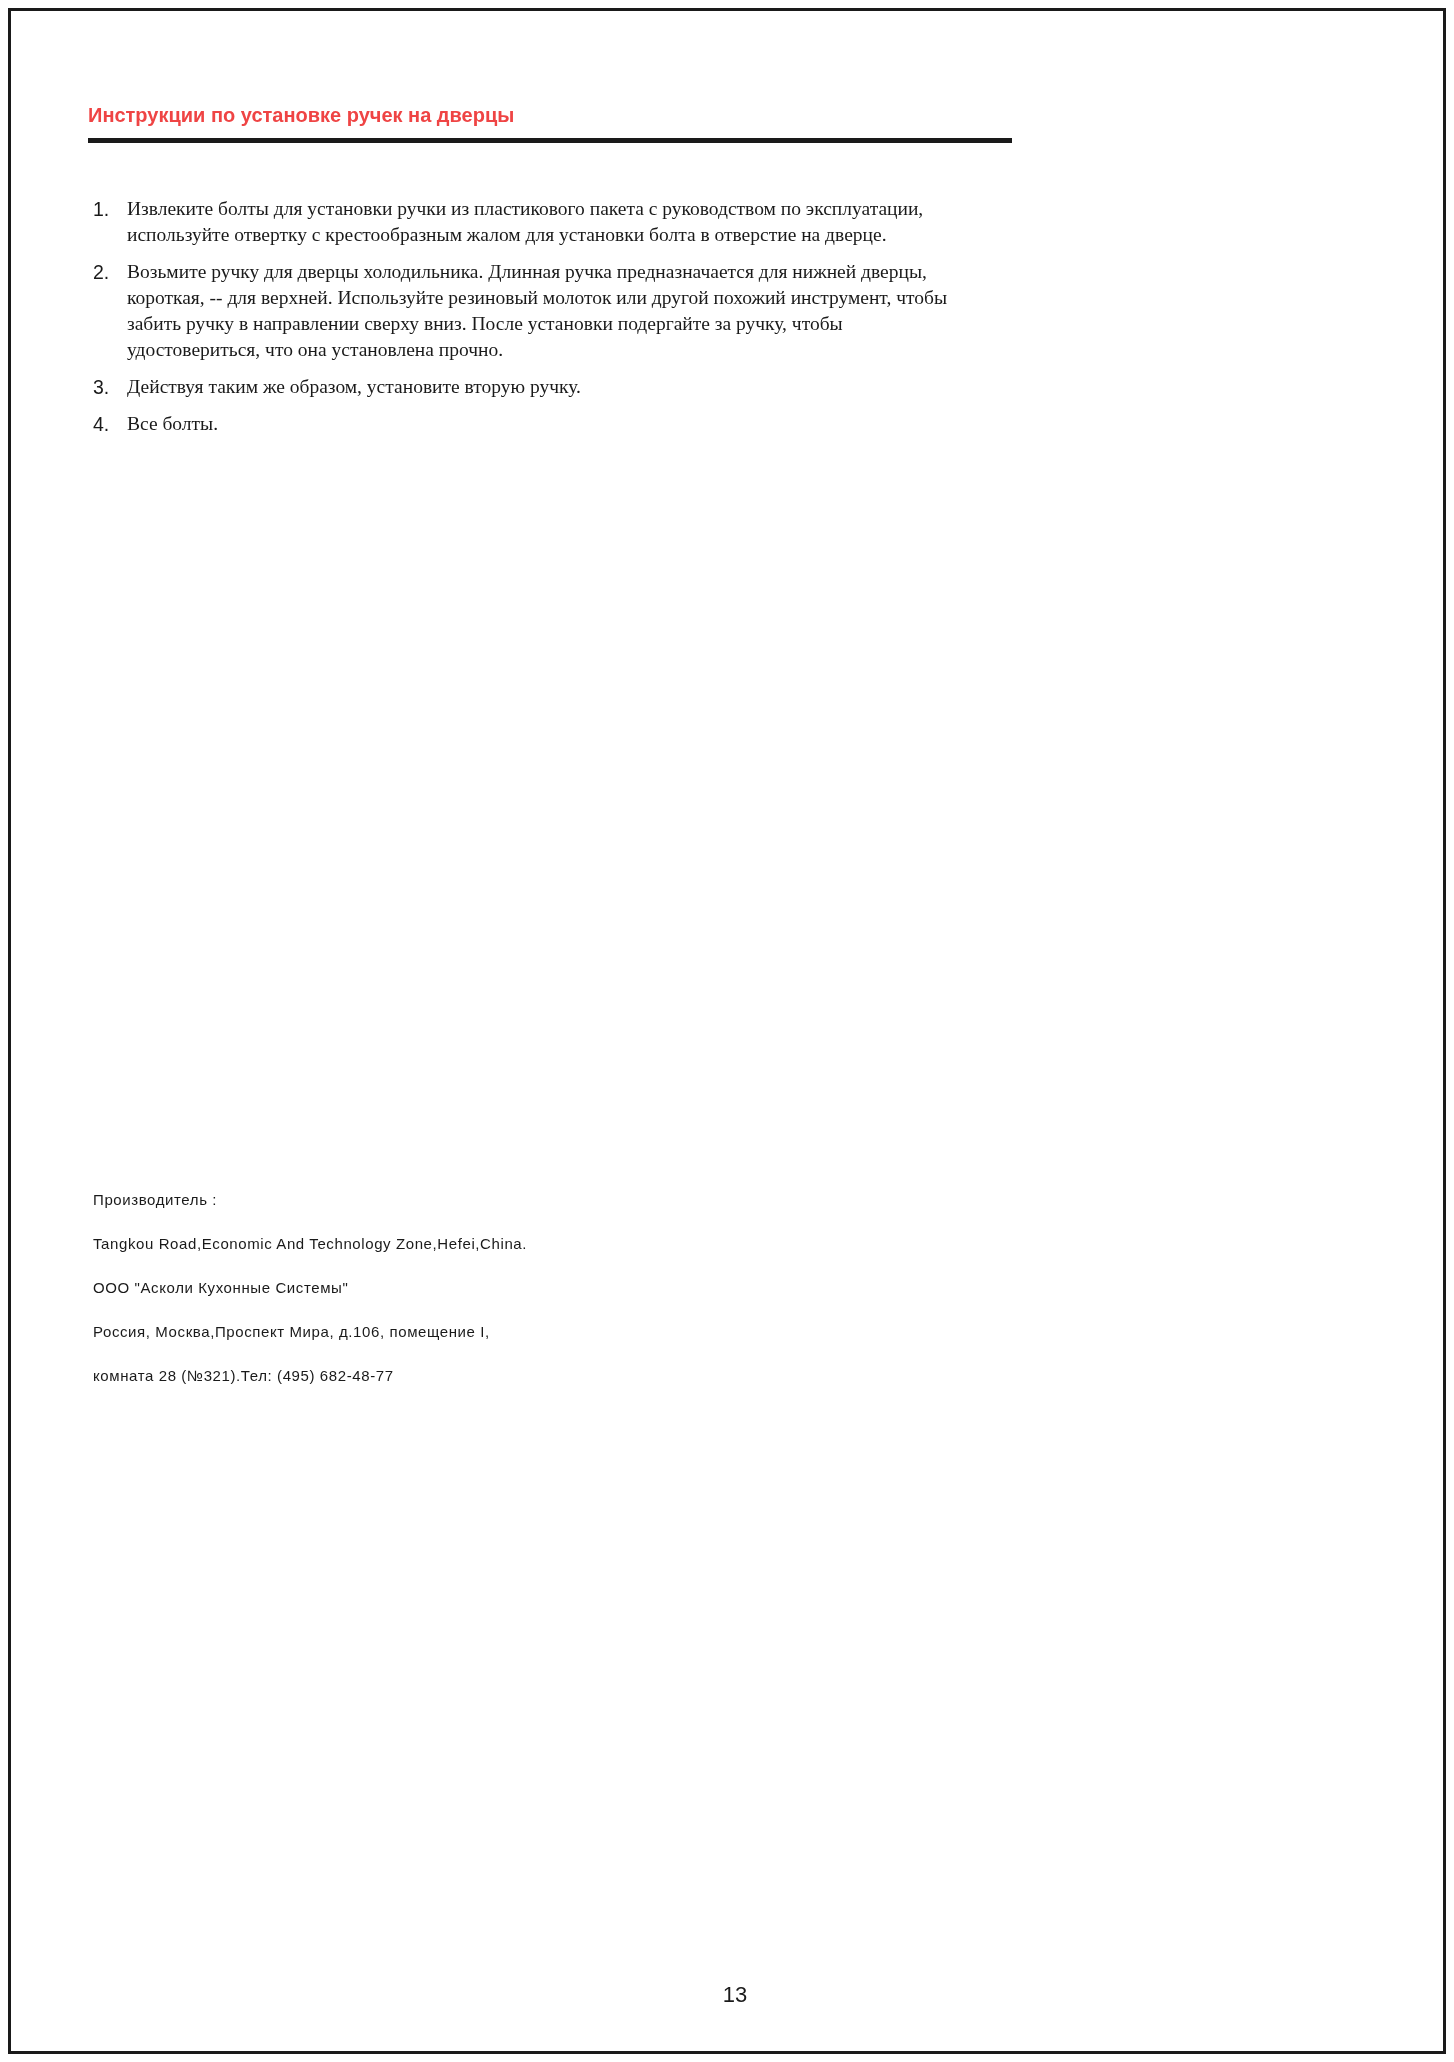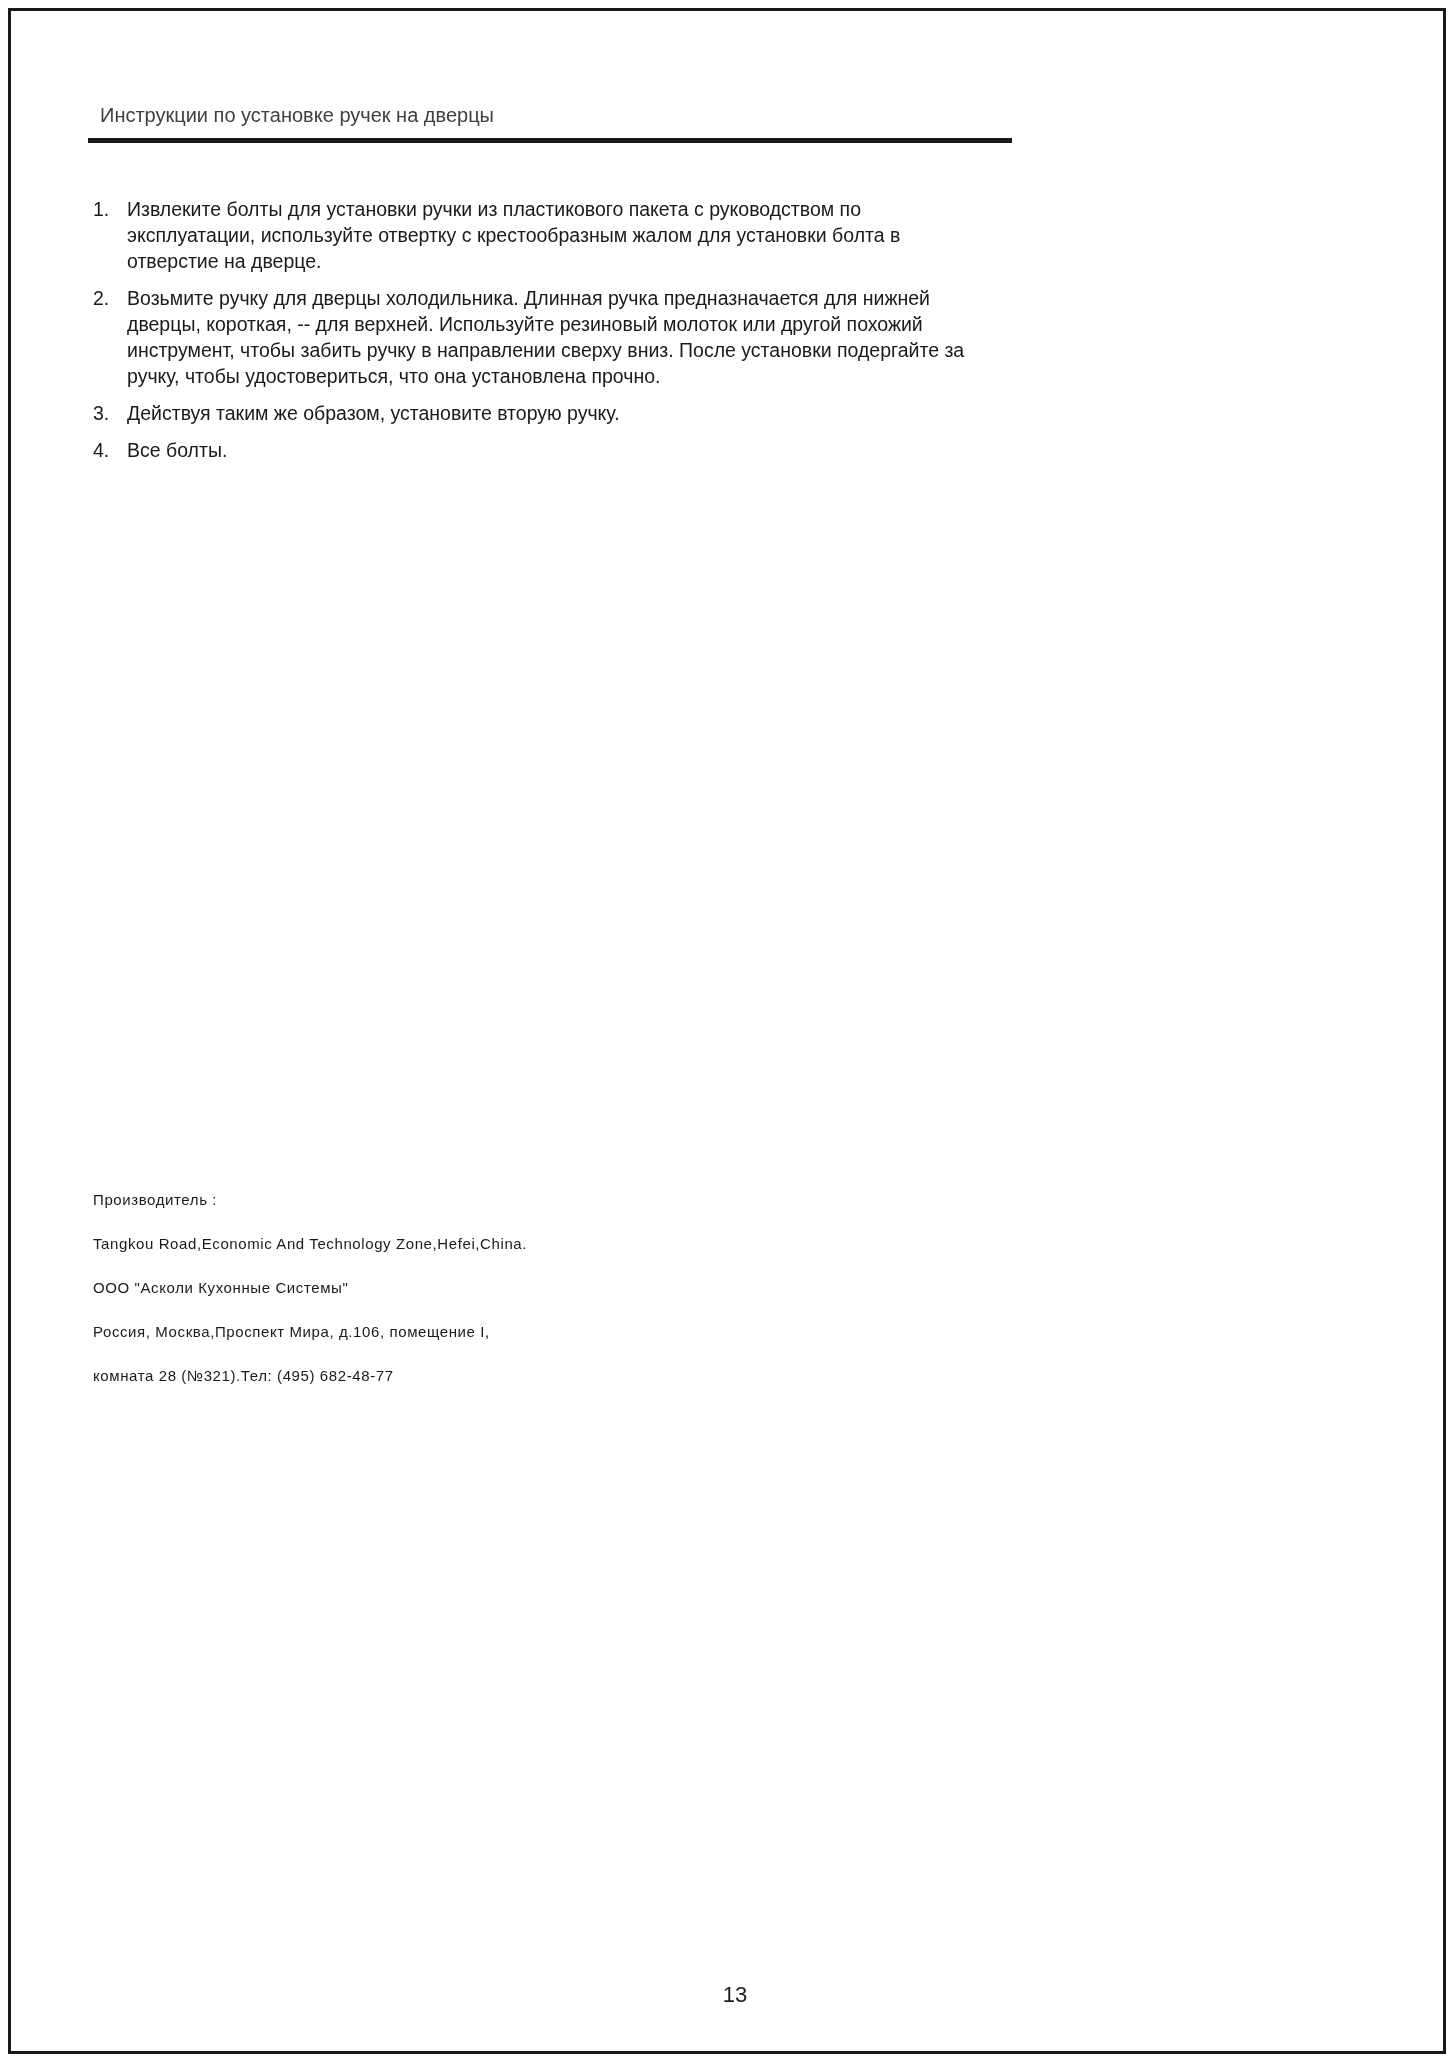--- a/index.html
+++ b/index.html
@@ -23,24 +23,23 @@
     right: 8px;
     bottom: 8px;
     border: 3px solid #1a1a1a;
     pointer-events: none;
   }
   .doc-title {
     position: absolute;
     left: 88px;
     top: 104px;
     font-size: 20px;
-    font-weight: normal;
-    color: #404040;
+    font-weight: bold;
+    color: #ef4444;
     white-space: nowrap;
-    margin-left: 12px;
   }
   .title-rule {
     position: absolute;
     left: 88px;
     top: 138px;
     width: 924px;
     height: 5px;
     background: #1a1a1a;
   }
   .instructions {
@@ -53,20 +52,21 @@
   }
   .list-item {
     display: flex;
     margin-bottom: 11px;
   }
   .list-item .num {
     flex: 0 0 34px;
   }
   .list-item .item-text {
     flex: 1 1 auto;
+    font-family: Liberation Serif, serif;
   }
   .footer-block {
     position: absolute;
     left: 93px;
     top: 1178px;
     width: 900px;
     font-size: 15px;
     line-height: 44px;
     letter-spacing: 0.6px;
   }

